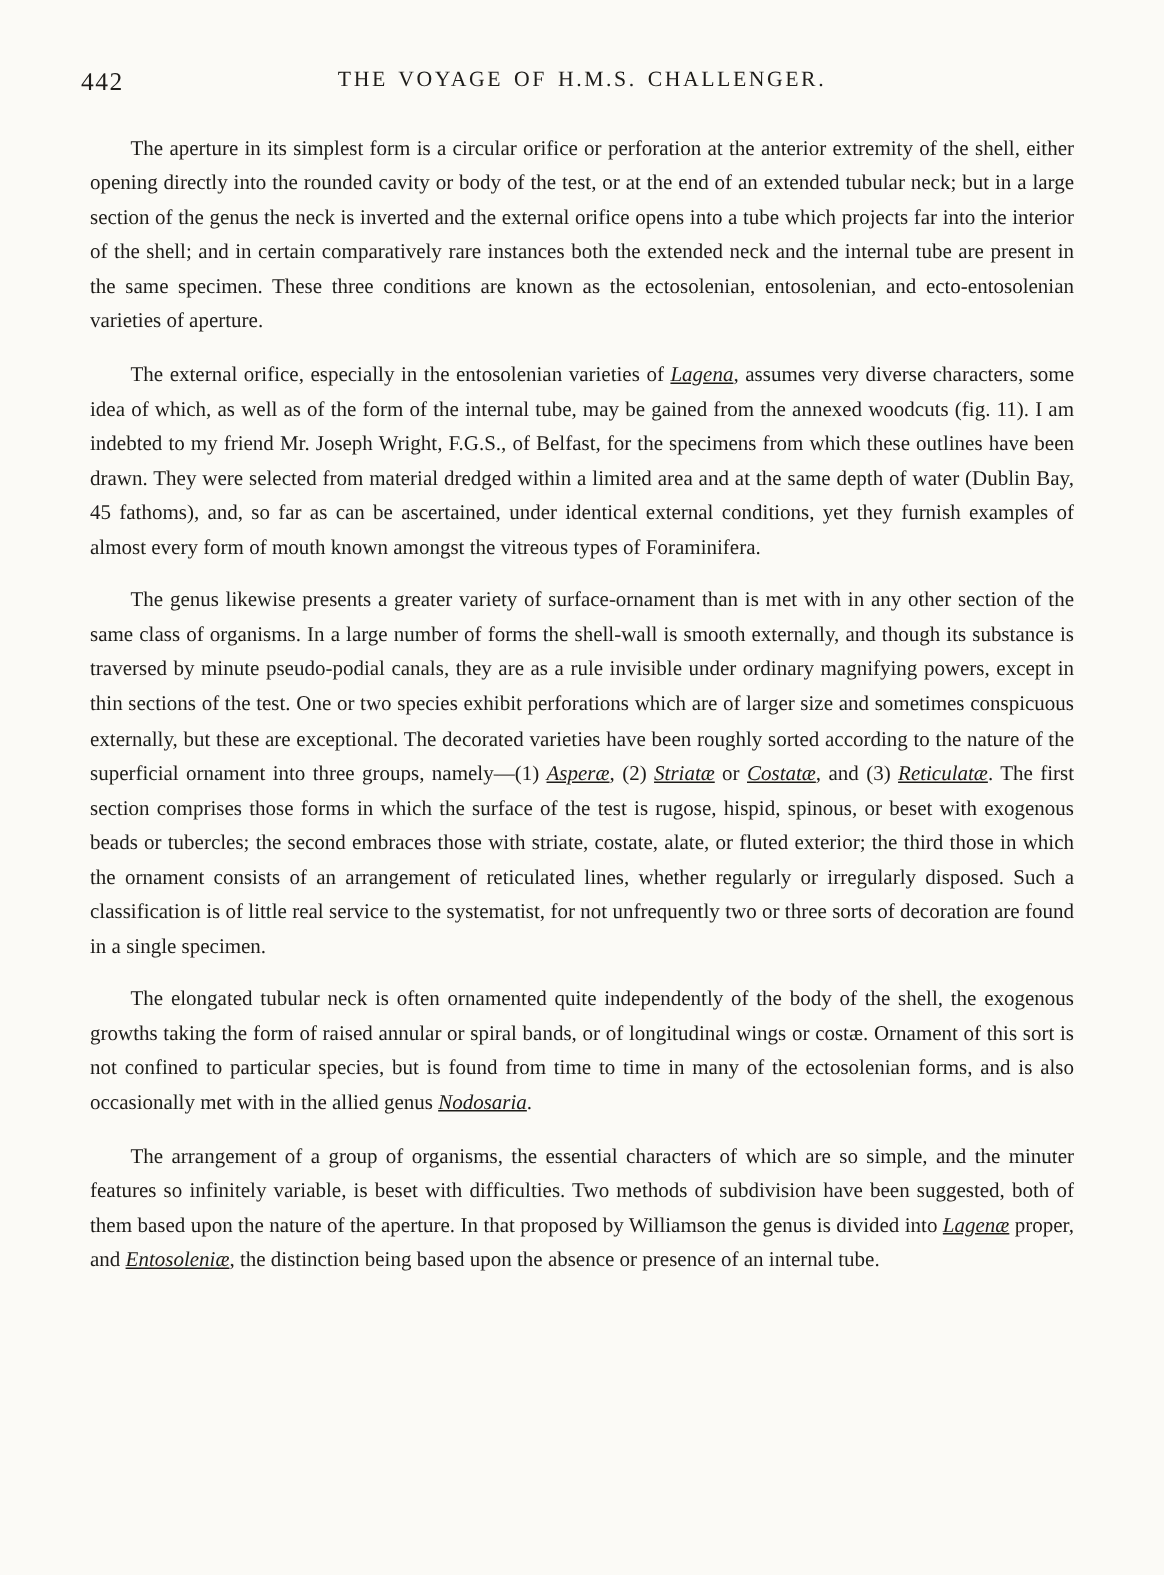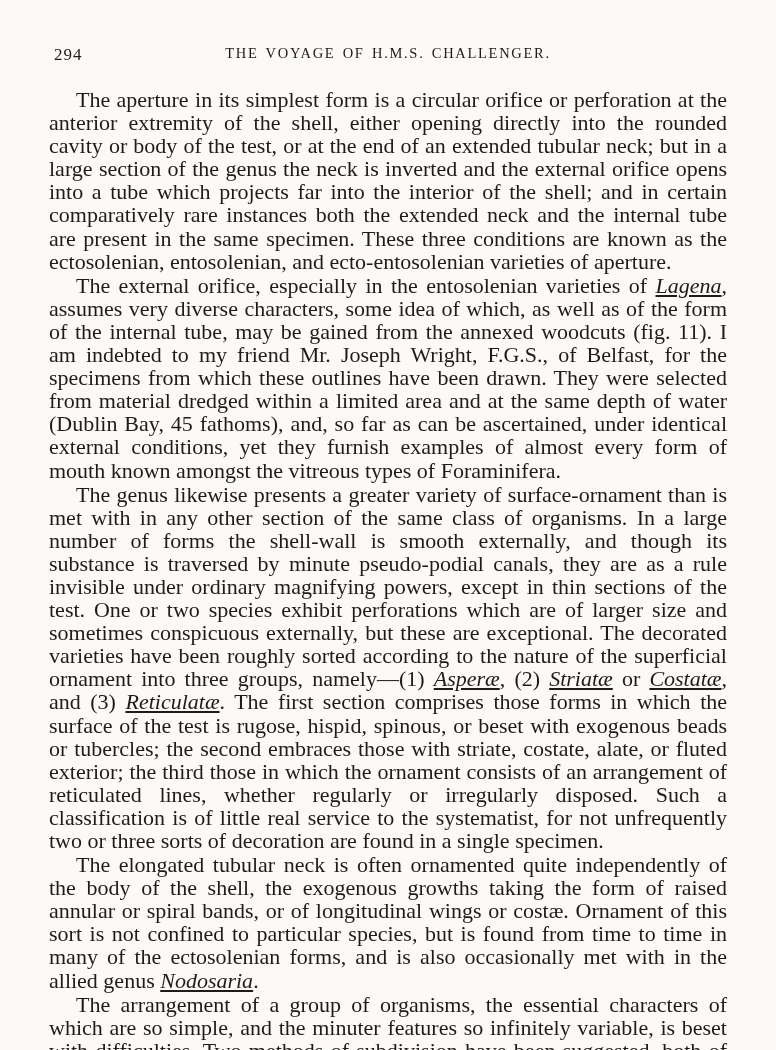--- a/index.html
+++ b/index.html
@@ -43,38 +43,38 @@
     word-spacing: 2px;
     font-weight: 400;
     text-align: right;
   }
 
   .page-body {
     width: 680px;
   }
 
   .para {
-    font-size: 22px;
+    font-size: 14px;
     line-height: 23.1px;
     text-align: justify;
     text-indent: 27px;
-    margin: 1px;
+    margin: 12px;
   }
 
   .para i {
     font-style: italic;
     text-decoration: underline;
   }
 </style>
 </head>
 <body>
 
 <div class="page">
   <header class="page-header">
-    <span class="page-number">294</span>
+    <span class="page-number">442</span>
     <span class="running-title">THE VOYAGE OF H.M.S. CHALLENGER.</span>
   </header>
 
   <main class="page-body" id="page-body">
       <p class="para"><span>The aperture in its simplest form is a circular orifice or perforation at the anterior extremity of the shell, either opening directly into the rounded cavity or body of the test, or at the end of an extended tubular neck; but in a large section of the genus the neck is inverted and the external orifice opens into a tube which projects far into the interior of the shell; and in certain comparatively rare instances both the extended neck and the internal tube are present in the same specimen.  These three conditions are known as the ectosolenian, entosolenian, and ecto-entosolenian varieties of aperture.</span></p>
       <p class="para"><span>The external orifice, especially in the entosolenian varieties of </span><i>Lagena</i><span>, assumes very diverse characters, some idea of which, as well as of the form of the internal tube, may be gained from the annexed woodcuts (fig. 11).  I am indebted to my friend Mr. Joseph Wright, F.G.S., of Belfast, for the specimens from which these outlines have been drawn. They were selected from material dredged within a limited area and at the same depth of water (Dublin Bay, 45 fathoms), and, so far as can be ascertained, under identical external conditions, yet they furnish examples of almost every form of mouth known amongst the vitreous types of Foraminifera.</span></p>
       <p class="para"><span>The genus likewise presents a greater variety of surface-ornament than is met with in any other section of the same class of organisms.  In a large number of forms the shell-wall is smooth externally, and though its substance is traversed by minute pseudo-podial canals, they are as a rule invisible under ordinary magnifying powers, except in thin sections of the test.  One or two species exhibit perforations which are of larger size and sometimes conspicuous externally, but these are exceptional.  The decorated varieties have been roughly sorted according to the nature of the superficial ornament into three groups, namely—(1) </span><i>Asperæ</i><span>, (2) </span><i>Striatæ</i><span> or </span><i>Costatæ</i><span>, and (3) </span><i>Reticulatæ</i><span>.  The first section comprises those forms in which the surface of the test is rugose, hispid, spinous, or beset with exogenous beads or tubercles; the second embraces those with striate, costate, alate, or fluted exterior; the third those in which the ornament consists of an arrangement of reticulated lines, whether regularly or irregularly disposed.  Such a classification is of little real service to the systematist, for not unfrequently two or three sorts of decoration are found in a single specimen.</span></p>
       <p class="para"><span>The elongated tubular neck is often ornamented quite independently of the body of the shell, the exogenous growths taking the form of raised annular or spiral bands, or of longitudinal wings or costæ.  Ornament of this sort is not confined to particular species, but is found from time to time in many of the ectosolenian forms, and is also occasionally met with in the allied genus </span><i>Nodosaria</i><span>.</span></p>
       <p class="para"><span>The arrangement of a group of organisms, the essential characters of which are so simple, and the minuter features so infinitely variable, is beset with difficulties.  Two methods of subdivision have been suggested, both of them based upon the nature of the aperture.  In that proposed by Williamson the genus is divided into </span><i>Lagenæ</i><span> proper, and </span><i>Entosoleniæ</i><span>, the distinction being based upon the absence or presence of an internal tube.</span></p>
     </main>

